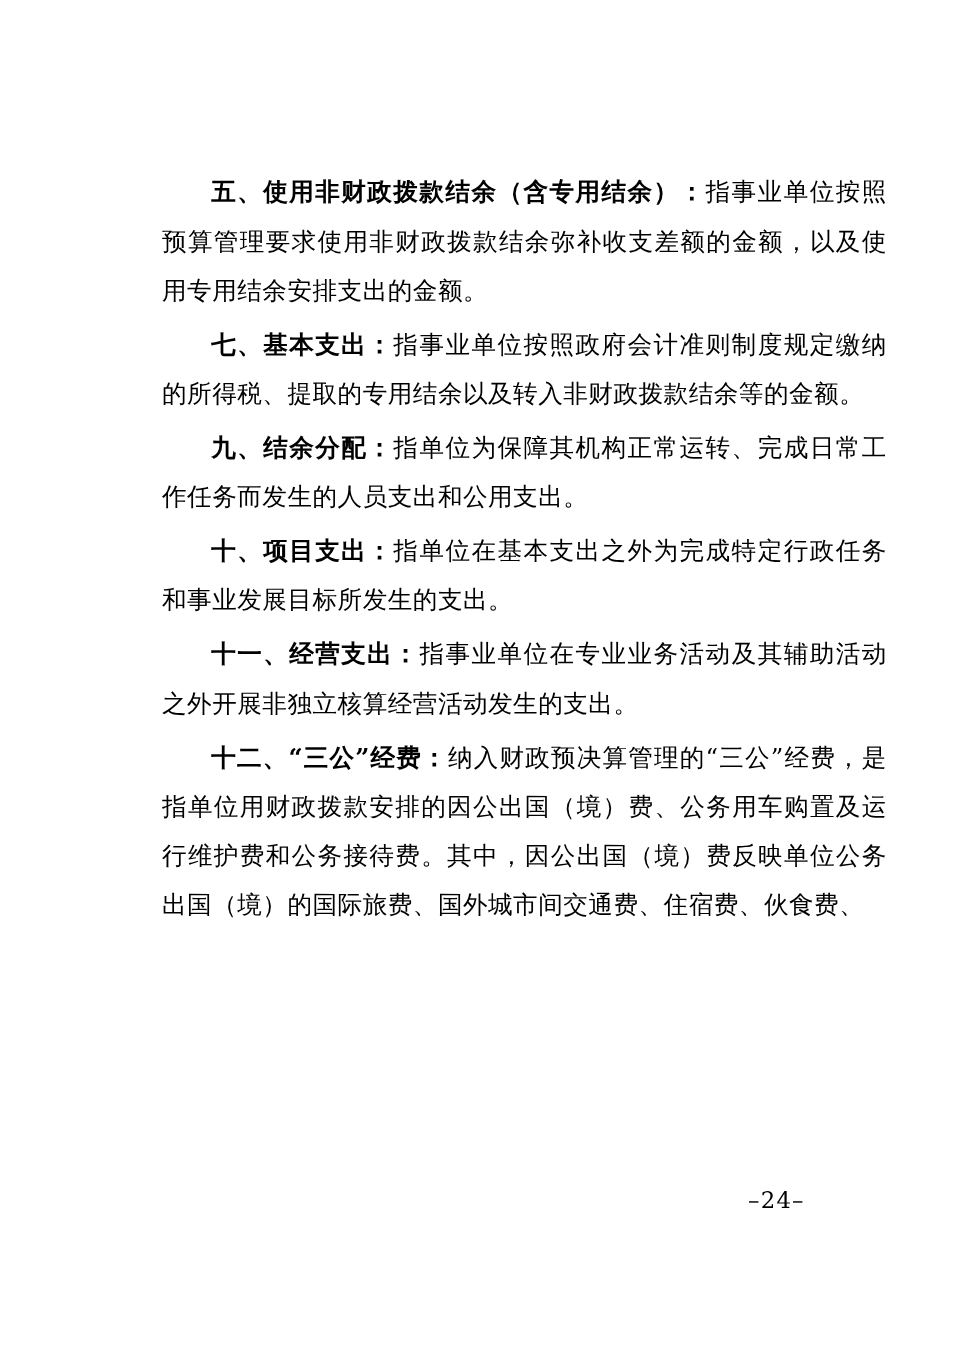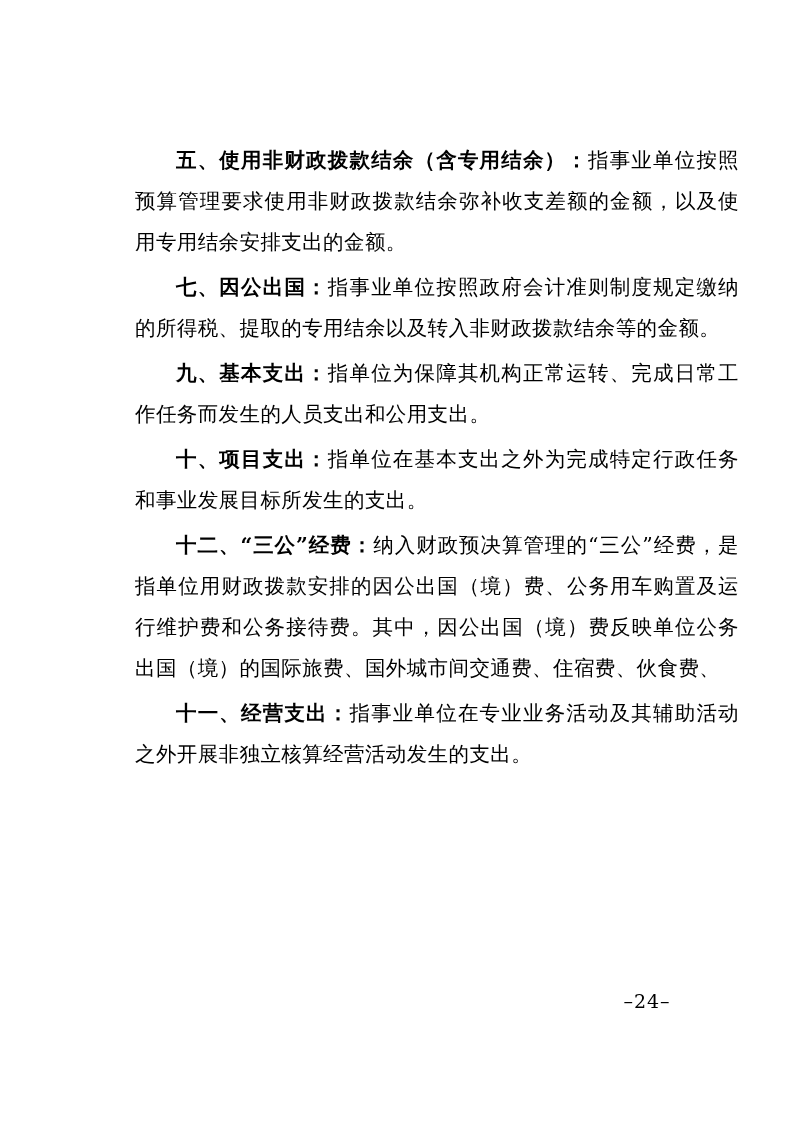--- a/index.html
+++ b/index.html
@@ -57,38 +57,38 @@
 
 <div class="page">
   <div class="content">
 
     <p class="para">
       <span class="term">五、使用非财政拨款结余（含专用结余）：</span><span>指事业单位按照预算管理要求使用非财政拨款结余弥补收支差额的金额，以及使用专用结余安排支出的金额。</span>
     </p>
 
 
     <p class="para">
-      <span class="term">七、因公出国：</span><span>指事业单位按照政府会计准则制度规定缴纳的所得税、提取的专用结余以及转入非财政拨款结余等的金额。</span>
+      <span class="term">七、基本支出：</span><span>指事业单位按照政府会计准则制度规定缴纳的所得税、提取的专用结余以及转入非财政拨款结余等的金额。</span>
     </p>
 
 
     <p class="para">
-      <span class="term">九、基本支出：</span><span>指单位为保障其机构正常运转、完成日常工作任务而发生的人员支出和公用支出。</span>
+      <span class="term">九、结余分配：</span><span>指单位为保障其机构正常运转、完成日常工作任务而发生的人员支出和公用支出。</span>
     </p>
 
     <p class="para">
       <span class="term">十、项目支出：</span><span>指单位在基本支出之外为完成特定行政任务和事业发展目标所发生的支出。</span>
     </p>
 
     <p class="para">
-      <span class="term">十二、“三公”经费：</span><span>纳入财政预决算管理的“三公”经费，是指单位用财政拨款安排的因公出国（境）费、公务用车购置及运行维护费和公务接待费。其中，因公出国（境）费反映单位公务出国（境）的国际旅费、国外城市间交通费、住宿费、伙食费、</span>
+      <span class="term">十一、经营支出：</span><span>指事业单位在专业业务活动及其辅助活动之外开展非独立核算经营活动发生的支出。</span>
     </p>
 
     <p class="para">
-      <span class="term">十一、经营支出：</span><span>指事业单位在专业业务活动及其辅助活动之外开展非独立核算经营活动发生的支出。</span>
+      <span class="term">十二、“三公”经费：</span><span>纳入财政预决算管理的“三公”经费，是指单位用财政拨款安排的因公出国（境）费、公务用车购置及运行维护费和公务接待费。其中，因公出国（境）费反映单位公务出国（境）的国际旅费、国外城市间交通费、住宿费、伙食费、</span>
     </p>
 
   </div>
 
   <div class="page-number">
     <span class="page-number-inner">–24–</span>
   </div>
 </div>
 
 </body></html>

